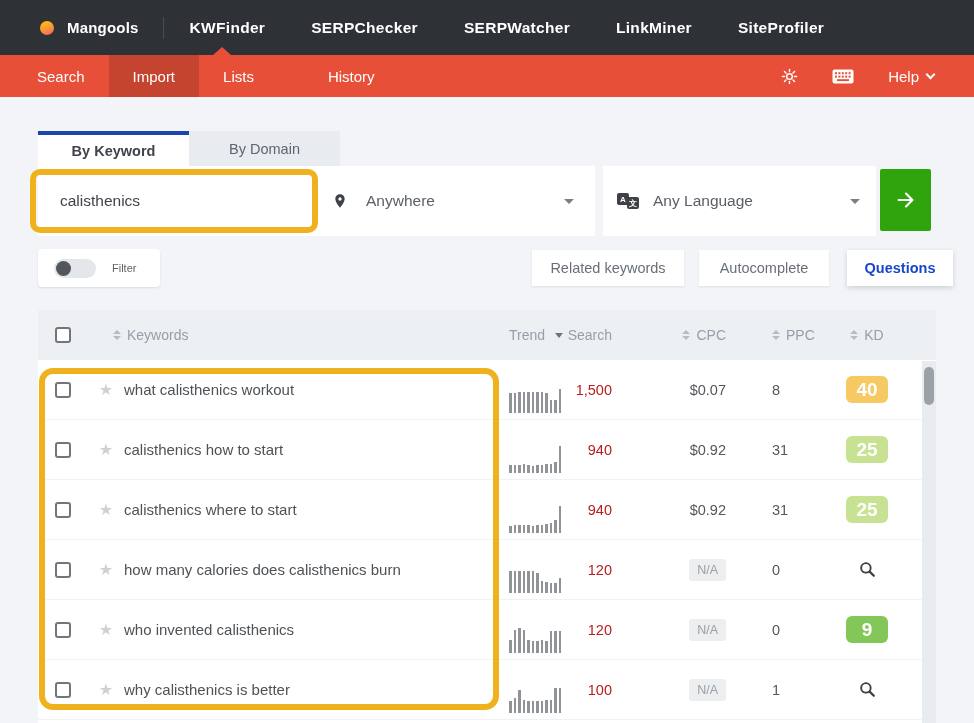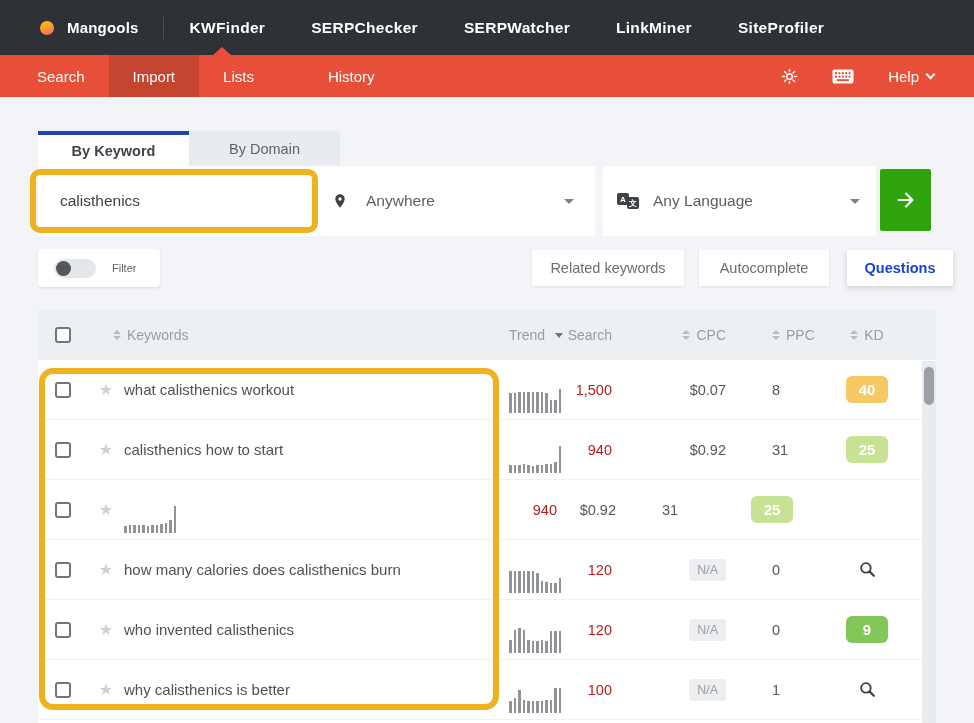--- a/index.html
+++ b/index.html
@@ -80,21 +80,21 @@
   .checkbox { width:16px; height:16px; border:2px solid #71767D; border-radius:3px; background:#fff; display:block; cursor:pointer; }
   .c-star { text-align:center; font-size:16px; color:#CDD1D6; cursor:pointer; }
   .c-kw { font-size:15px; color:#4D5257; cursor:pointer; }
   .c-trend { align-self:end; padding-bottom:6px; display:flex; align-items:flex-end; gap:2px; height:34px; }
   .c-trend i { width:2.5px; background:#909499; display:block; }
   .c-num { font-size:14.5px; color:#b91c1c; text-align:right; padding-right:10px; }
   .c-cpc { text-align:right; padding-right:6px; font-size:14.5px; color:#53575C; }
   .na-pill { display:inline-block; background:#ECEEF0; color:#9AA0A6; font-size:12.5px; border-radius:3px; padding:4px 8px; }
   .c-ppc { padding-left:40px; font-size:14.5px; color:#53575C; text-align:left; }
   .c-kd { display:flex; justify-content:center; }
-  .kd-badge { min-width:42px; height:27px; border-radius:6px; color:#fff; font-weight:bold; font-size:15px;
+  .kd-badge { min-width:42px; height:27px; border-radius:6px; color:#fff; font-weight:bold; font-size:19px;
               display:flex; align-items:center; justify-content:center; cursor:pointer; }
   .kd-search { cursor:pointer; display:flex; }
   .h-keywords { grid-column:2 / 4; padding-left:25px; display:flex; align-items:center; }
   .h-trend { grid-column:4; }
   .h-search { grid-column:5; text-align:right; padding-right:10px; display:flex; justify-content:flex-end; align-items:center; gap:5px; }
   .h-cpc { grid-column:6; display:flex; justify-content:flex-end; align-items:center; padding-right:6px; }
   .h-ppc { grid-column:7; display:flex; align-items:center; padding-left:40px; }
   .h-kd { grid-column:8; display:flex; justify-content:center; align-items:center; }
   .sort { display:inline-flex; flex-direction:column; gap:2px; margin-right:6px; }
   .sort i { width:0; height:0; border-left:4px solid transparent; border-right:4px solid transparent; display:block; }
@@ -311,20 +311,21 @@
     <span class="c-kd">
         <span class="kd-badge" style="background: rgb(200, 226, 148);">25</span>
       </span>
   </div>
 
   <div class="trow">
     <span class="c-check">
         <span class="checkbox"></span>
       </span>
     <span class="c-star">★</span>
+    <span class="c-kw">calisthenics where to start</span>
     <span class="c-trend">
         <i style="height: 7px;"></i>
         <i style="height: 8px;"></i>
         <i style="height: 8px;"></i>
         <i style="height: 8px;"></i>
         <i style="height: 8px;"></i>
         <i style="height: 7px;"></i>
         <i style="height: 8px;"></i>
         <i style="height: 8px;"></i>
         <i style="height: 9px;"></i>

